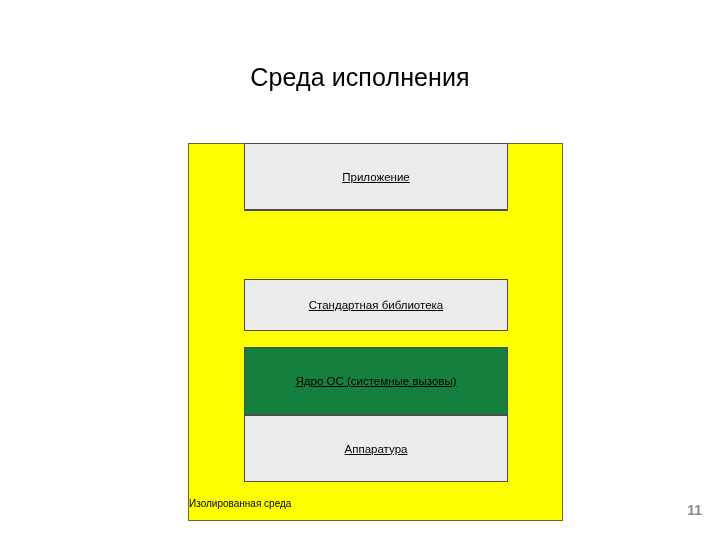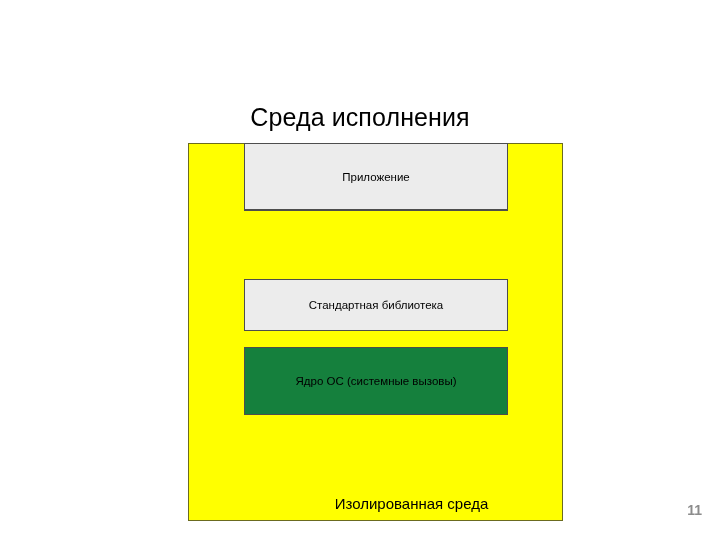--- a/index.html
+++ b/index.html
@@ -30,46 +30,43 @@
     left: 0;
     top: 62px;
     width: 720px;
     text-align: center;
     font-size: 25px;
     line-height: 30px;
     font-weight: normal;
     color: #000000;
     letter-spacing: 0.1px;
     white-space: nowrap;
-    margin-top: 40px;
   }
 
   
   #sandbox-container {
     position: absolute;
     left: 188px;
     top: 143px;
     width: 375px;
     height: 378px;
     background: #ffff00;
     border: 1px solid #6b6b1f;
     box-sizing: border-box;
   }
 
   #sandbox-label {
     position: absolute;
     left: 0;
     bottom: 9px;
     width: 100%;
-    text-align: center;
-    font-size: 15px;
+    font-size: 10px;
     line-height: 14px;
     color: #000000;
     white-space: nowrap;
-    padding-left: 36px;
   }
 
   
   #layer-stack {
     position: absolute;
     left: 244px;
     top: 143px;
     width: 264px;
     height: 339px;
     box-sizing: border-box;
@@ -86,20 +83,21 @@
     align-items: center;
     justify-content: center;
   }
 
   .layer-label {
     font-size: 11.5px;
     line-height: 14px;
     color: #000000;
     text-align: right;
     white-space: nowrap;
+    text-decoration: underline;
   }
 
   
   .layer-box[data-idx="0"] { top: 0px;   height: 68px; border-bottom-width: 2px; border-bottom-color: #4d4d4d; }
   .layer-box[data-idx="1"] { top: 68px;  height: 68px; }
   .layer-box[data-idx="2"] { top: 136px; height: 52px; }
   .layer-box[data-idx="3"] { top: 204px; height: 68px; background: #15803d; }
   .layer-box[data-idx="4"] { top: 272px; height: 67px; }
 
   #page-number {
@@ -131,18 +129,21 @@
 
 
     <div class="layer-box" data-idx="2">
       <span class="layer-label">Стандартная библиотека</span>
     </div>
 
     <div class="layer-box" data-idx="3">
       <span class="layer-label">Ядро ОС (системные вызовы)</span>
     </div>
 
+    <div class="layer-box" data-idx="4">
+      <span class="layer-label">Аппаратура</span>
+    </div>
 
   </div>
 
   <div id="page-number">11</div>
 
 </div>
 
 </body></html>

